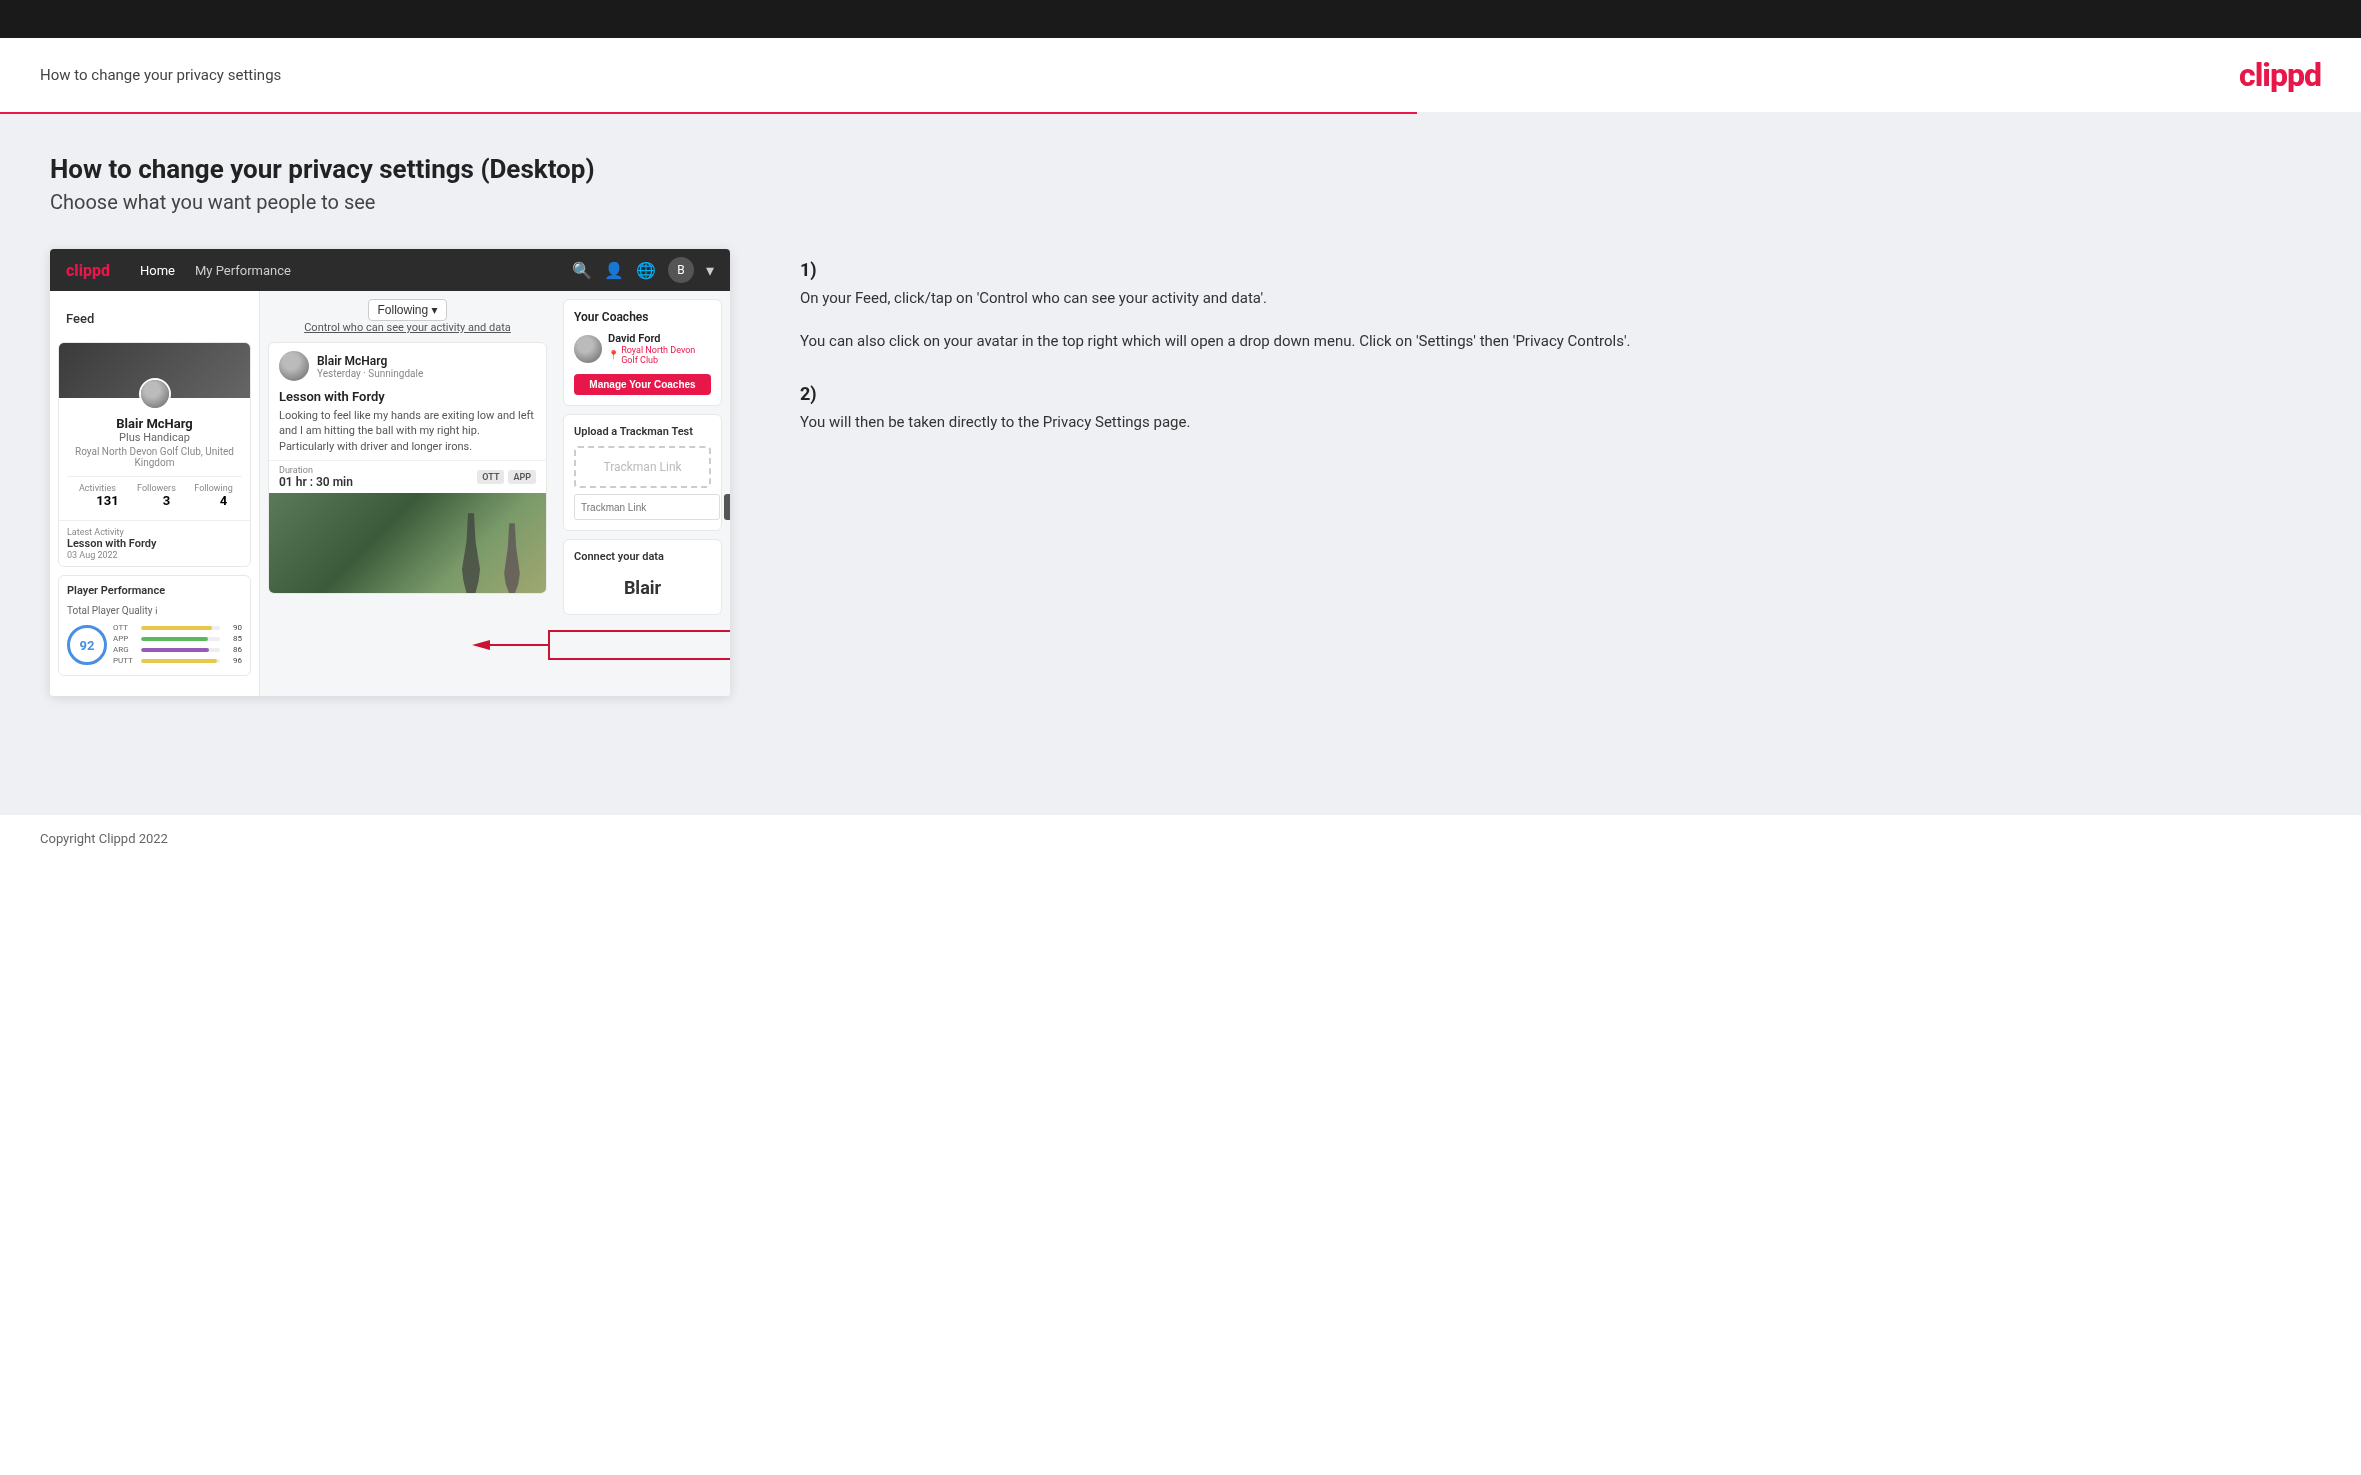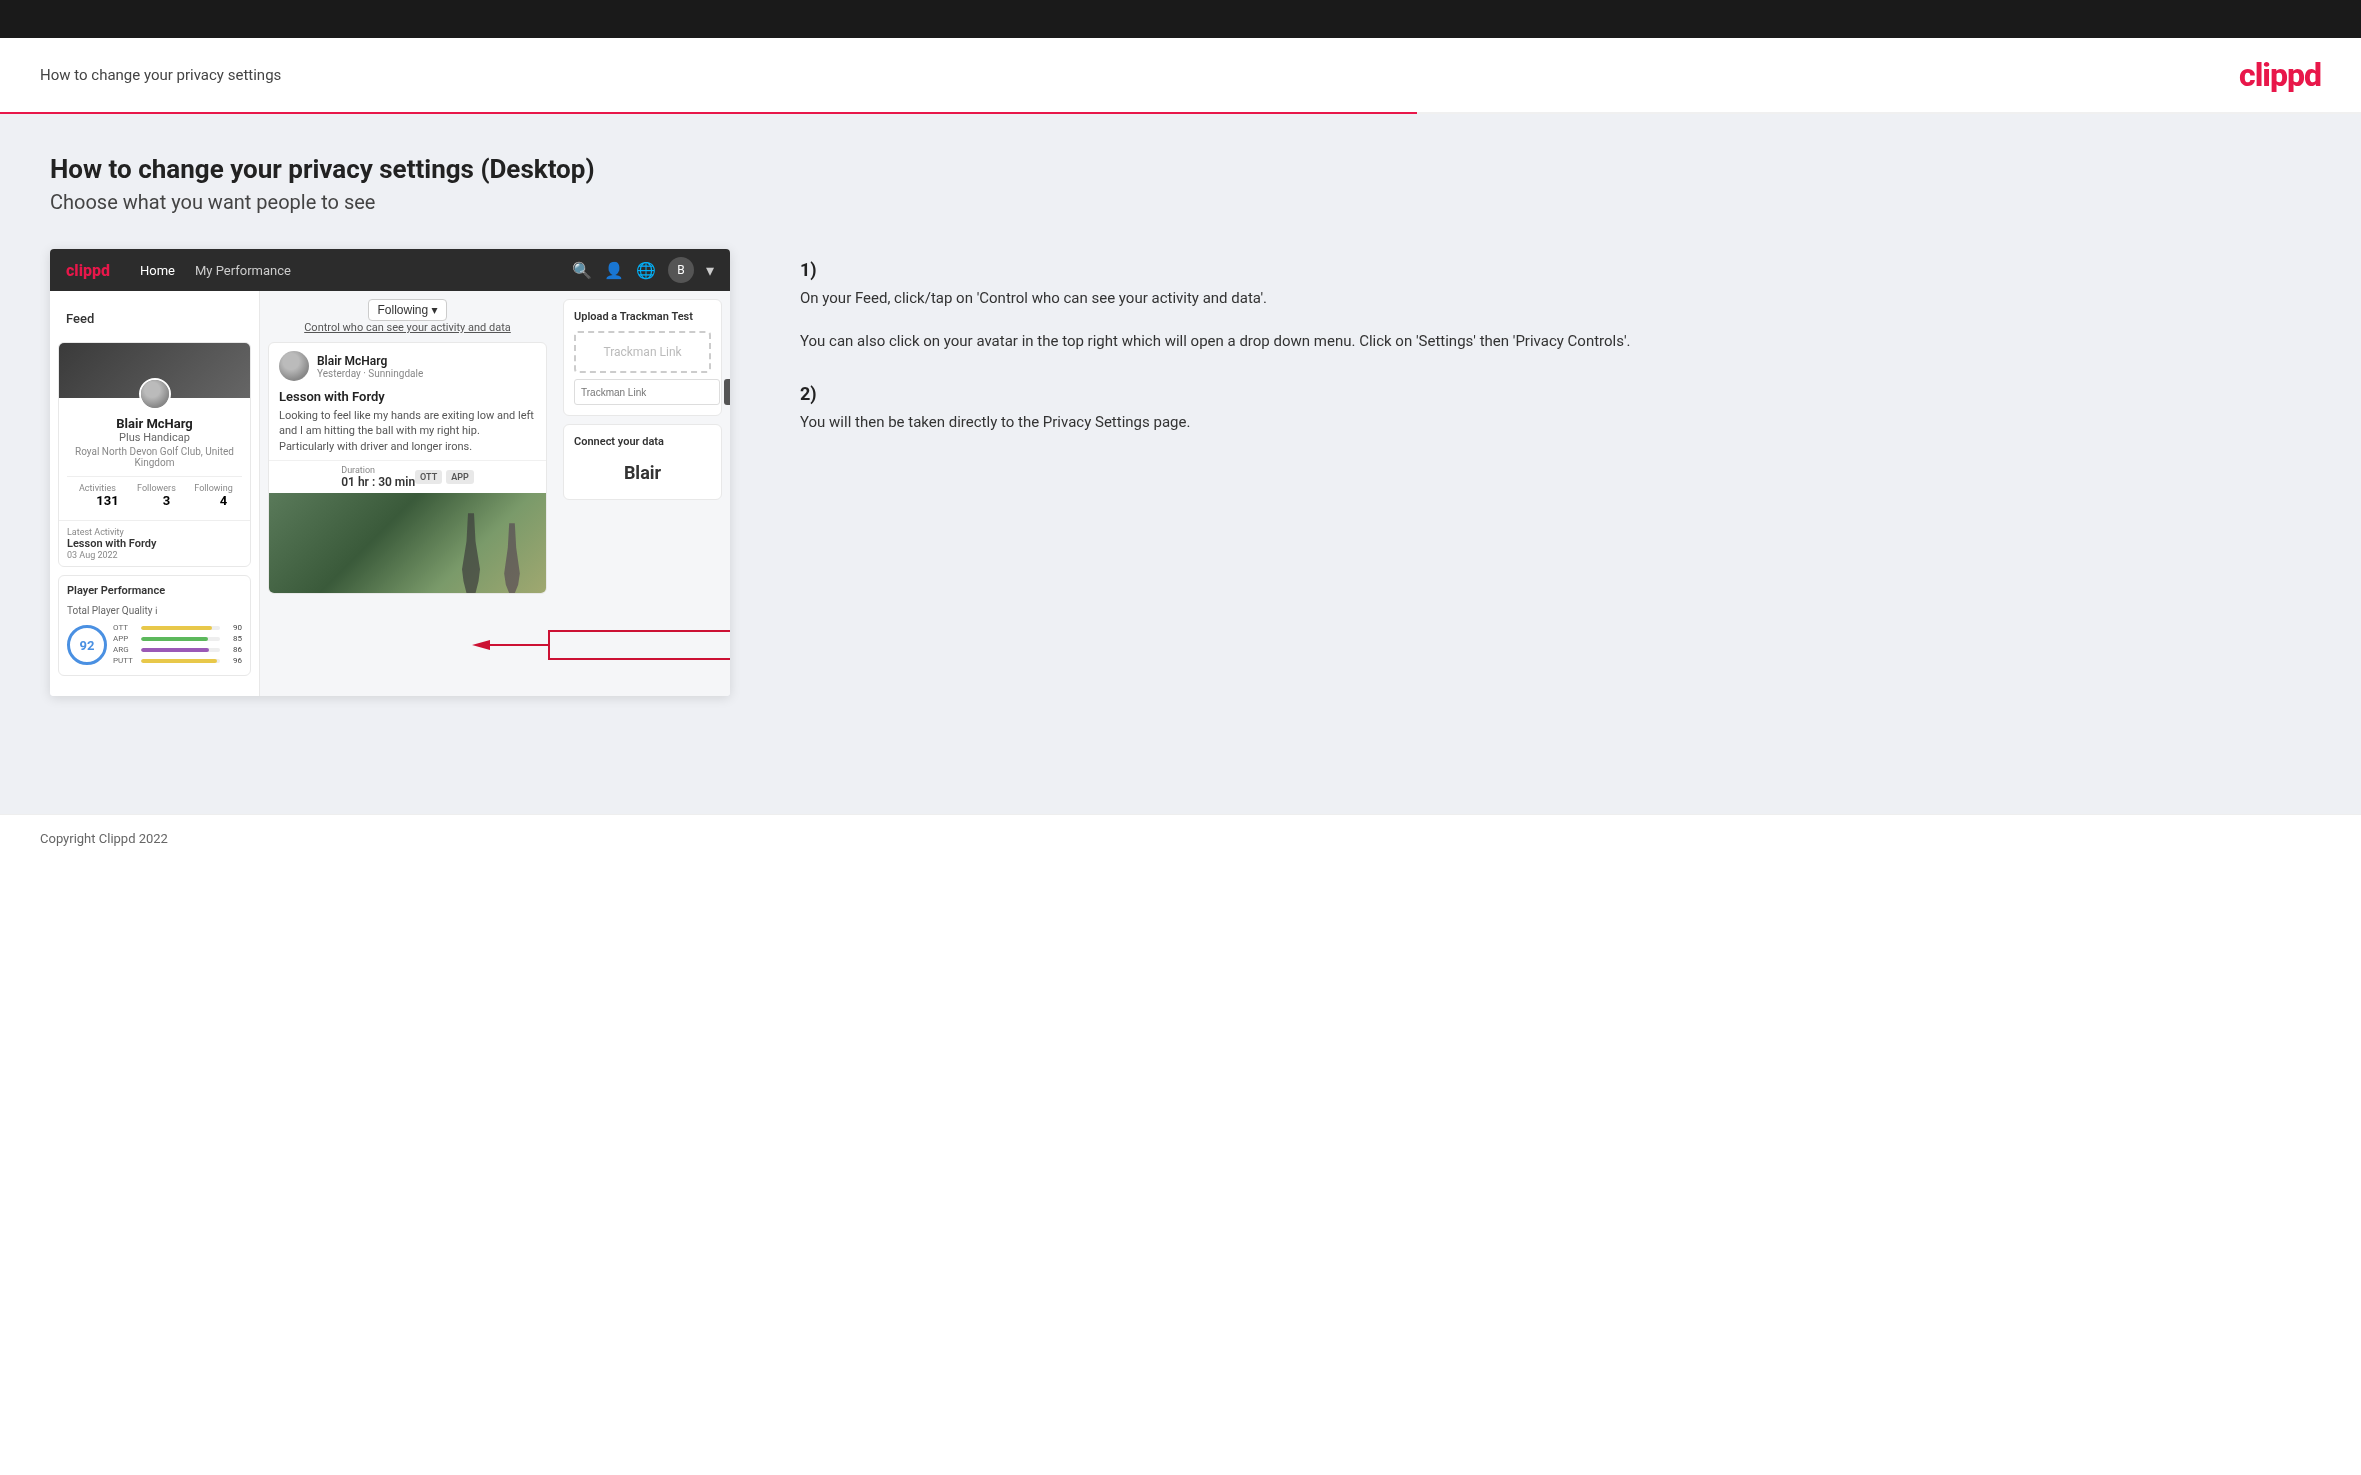--- a/index.html
+++ b/index.html
@@ -373,21 +373,21 @@
     .feed-post-desc {
       font-size: 11px;
       color: #555;
       padding: 0 10px 6px;
       line-height: 1.4;
     }
     .feed-post-duration {
       padding: 4px 10px;
       display: flex;
       align-items: center;
-      justify-content: center;
+      justify-content: space-between;
       border-top: 1px solid #f0f0f0;
     }
     .duration-label {
       font-size: 9px;
       color: #888;
     }
     .duration-value {
       font-size: 12px;
       font-weight: 600;
       color: #333;
@@ -739,20 +739,34 @@
             </div>
             <div class="feed-post-image">
               <div class="golf-silhouette"></div>
               <div class="golf-silhouette2"></div>
             </div>
           </div>
         </div>
 
         <div class="app-right-panel">
 
+          <div class="coaches-card">
+            <div class="coaches-title">Your Coaches</div>
+            <div class="coach-row">
+              <div class="coach-avatar"></div>
+              <div>
+                <div class="coach-name">David Ford</div>
+                <div class="coach-club">
+                  <span>📍</span>
+                  <span>Royal North Devon Golf Club</span>
+                </div>
+              </div>
+            </div>
+            <button class="manage-coaches-btn">Manage Your Coaches</button>
+          </div>
 
           <div class="upload-trackman-card">
             <div class="card-title">Upload a Trackman Test</div>
             <div class="trackman-placeholder">Trackman Link</div>
             <div class="trackman-input-row">
               <input class="trackman-input" placeholder="Trackman Link" style="">
               <button class="add-link-btn">Add Link</button>
             </div>
           </div>
 

